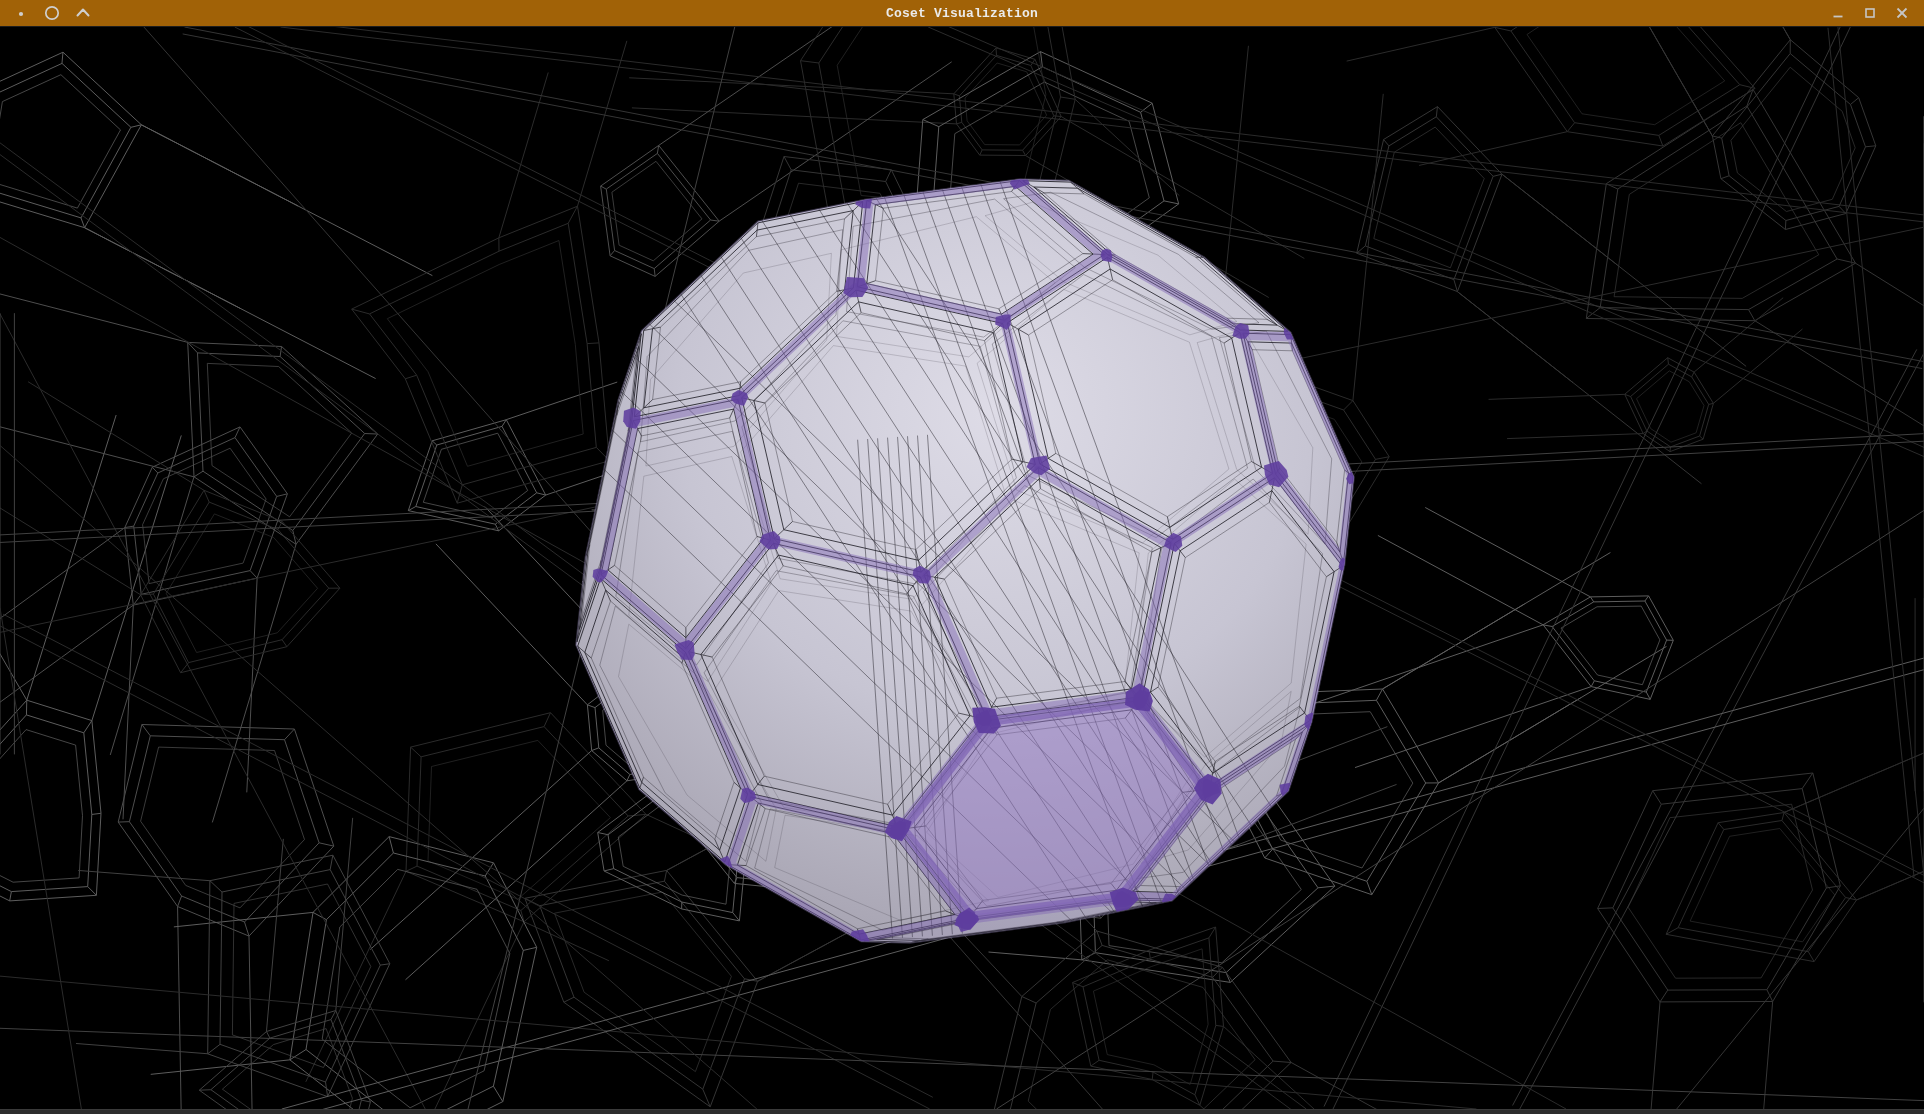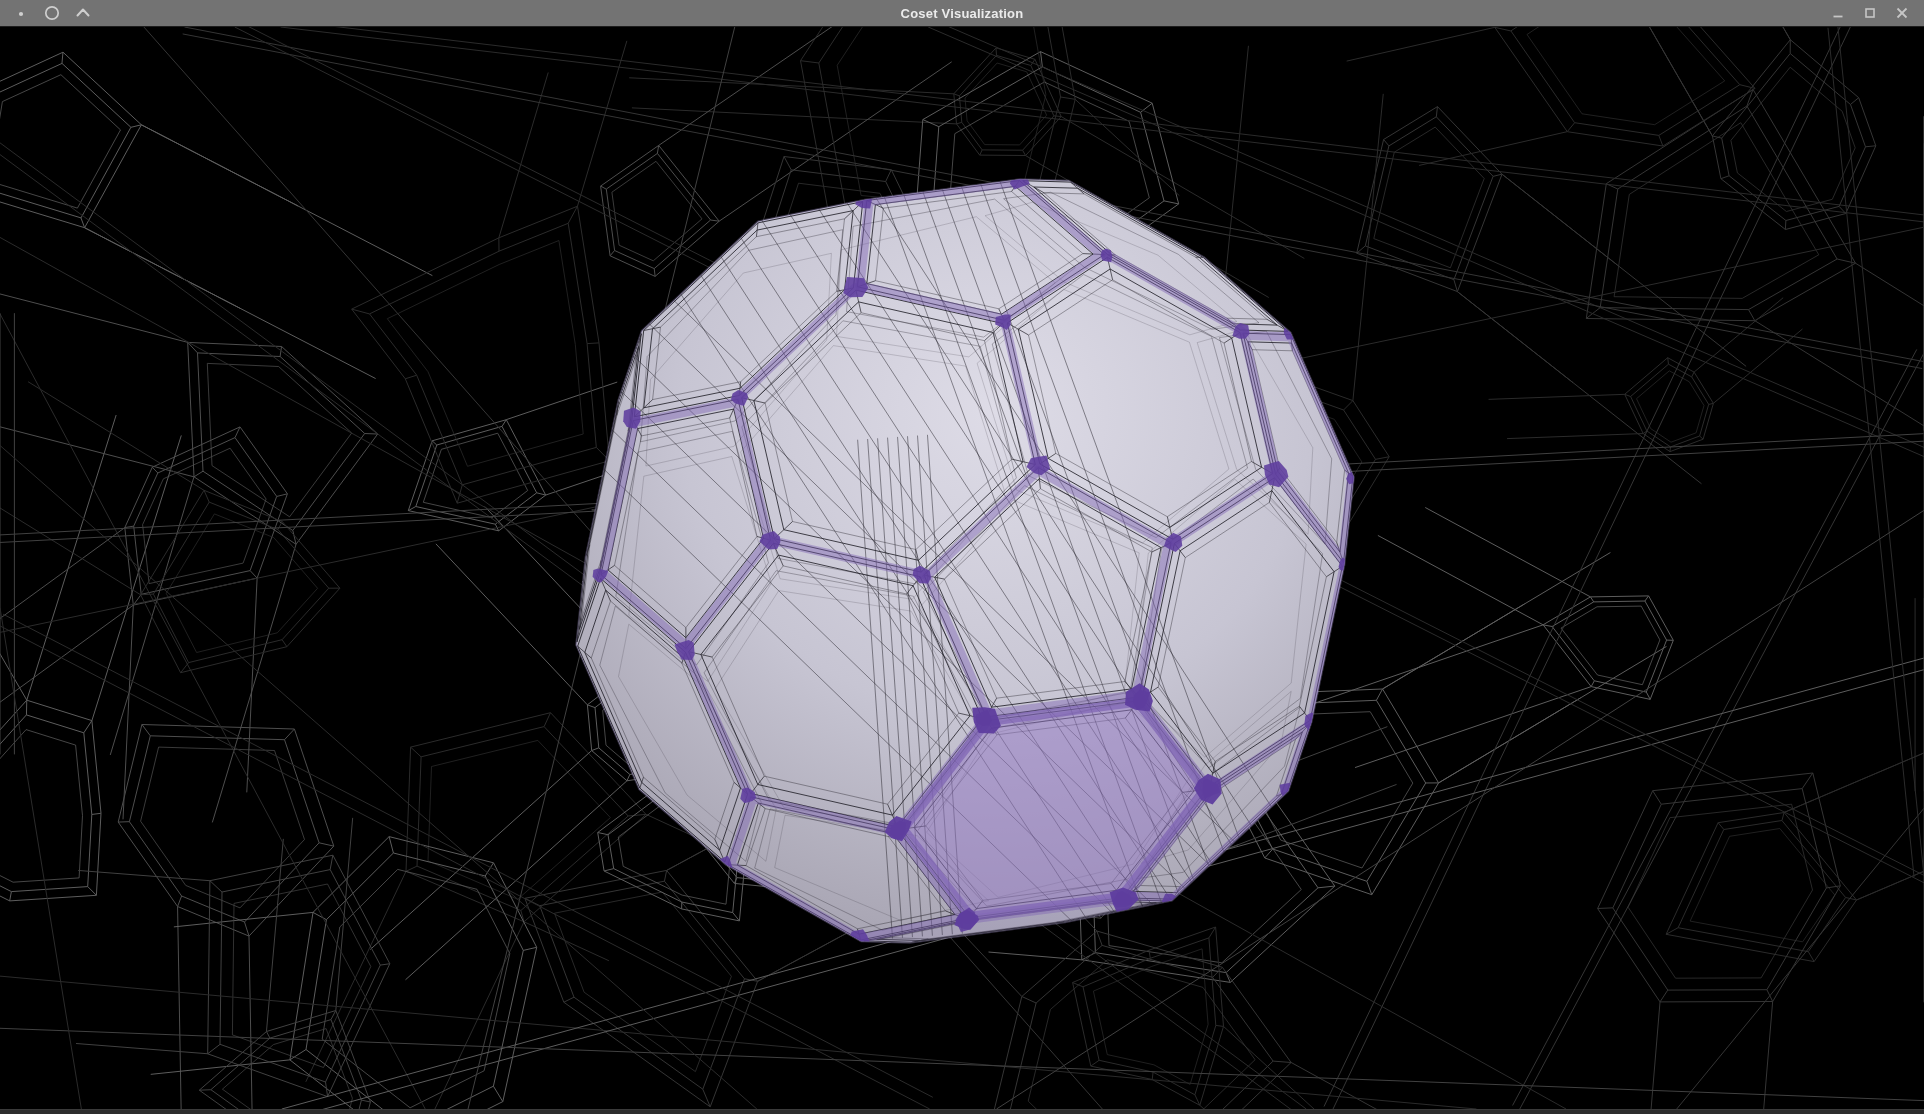--- a/index.html
+++ b/index.html
@@ -1,22 +1,22 @@
 <!DOCTYPE html>
 <html><head>
 <meta charset="utf-8">
 <style>
   * { margin:0; padding:0; box-sizing:border-box; }
   html,body { width:1924px; height:1114px; background:#000; overflow:hidden; }
   body { font-family:"Liberation Sans", sans-serif; }
 
   .titlebar {
-    position:relative; height:27px; background:#737373;
+    position:relative; height:27px; background:#a16207;
     border-bottom:1px solid #1d1d1d;
-    display:flex; align-items:center;
+    display:flex; align-items:center;font-family:Liberation Mono, monospace;
   }
   .tb-left { display:flex; align-items:center; gap:13px; padding-left:12px; z-index:2; }
   .tb-icon { width:18px; height:18px; display:flex; align-items:center; justify-content:center; color:#cfcfcf; background:none; border:none; cursor:pointer; }
   .tb-title {
     position:absolute; left:0; right:0; text-align:center;
     font-size:13px; font-weight:bold; color:#ebebeb; letter-spacing:.2px;
   }
   .tb-right { margin-left:auto; display:flex; align-items:center; gap:7px; padding-right:10px; z-index:2; }
   .tb-btn { width:25px; height:21px; display:flex; align-items:center; justify-content:center; background:none; border:none; color:#c6c6c6; cursor:pointer; }
 

